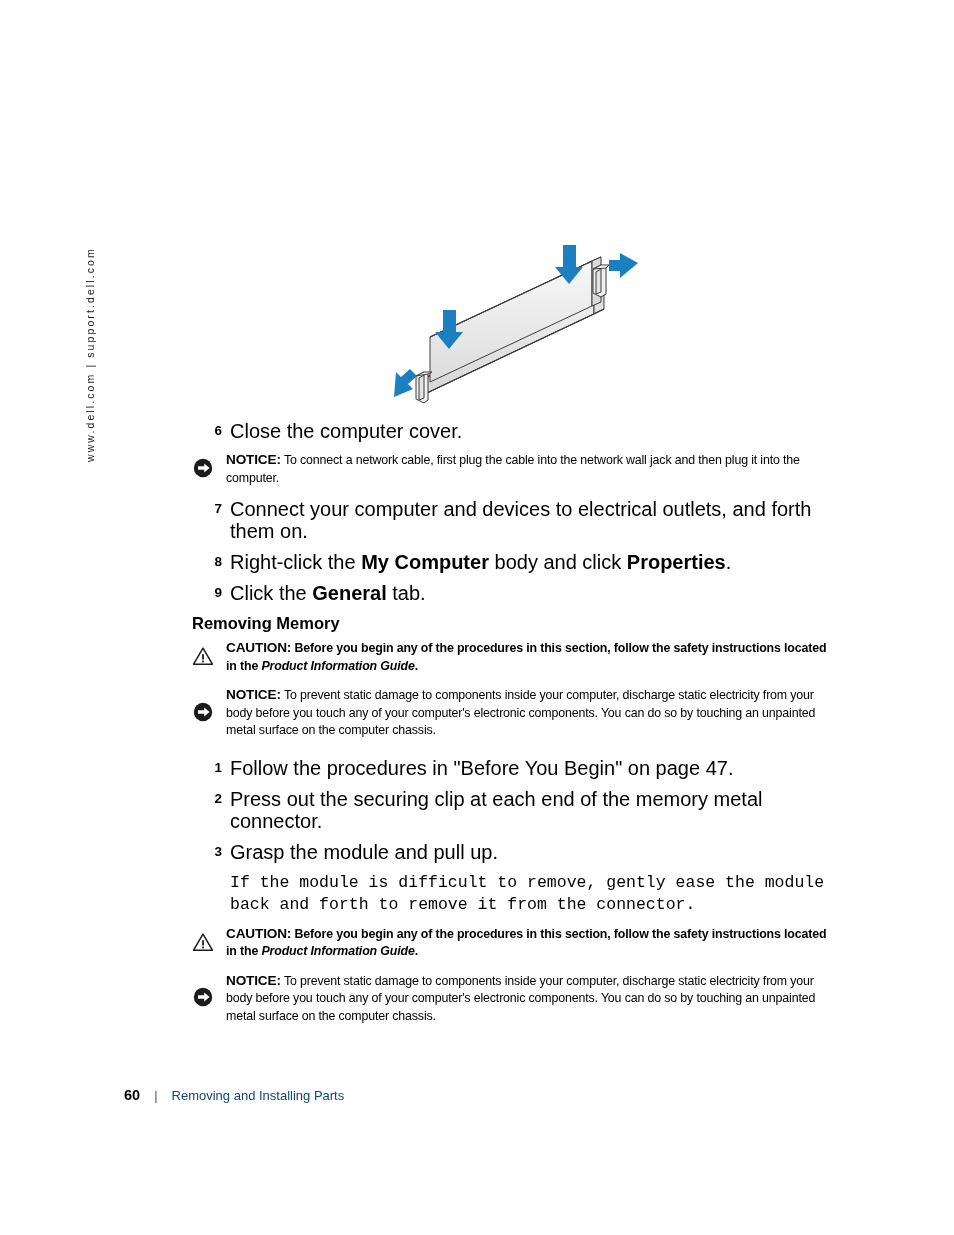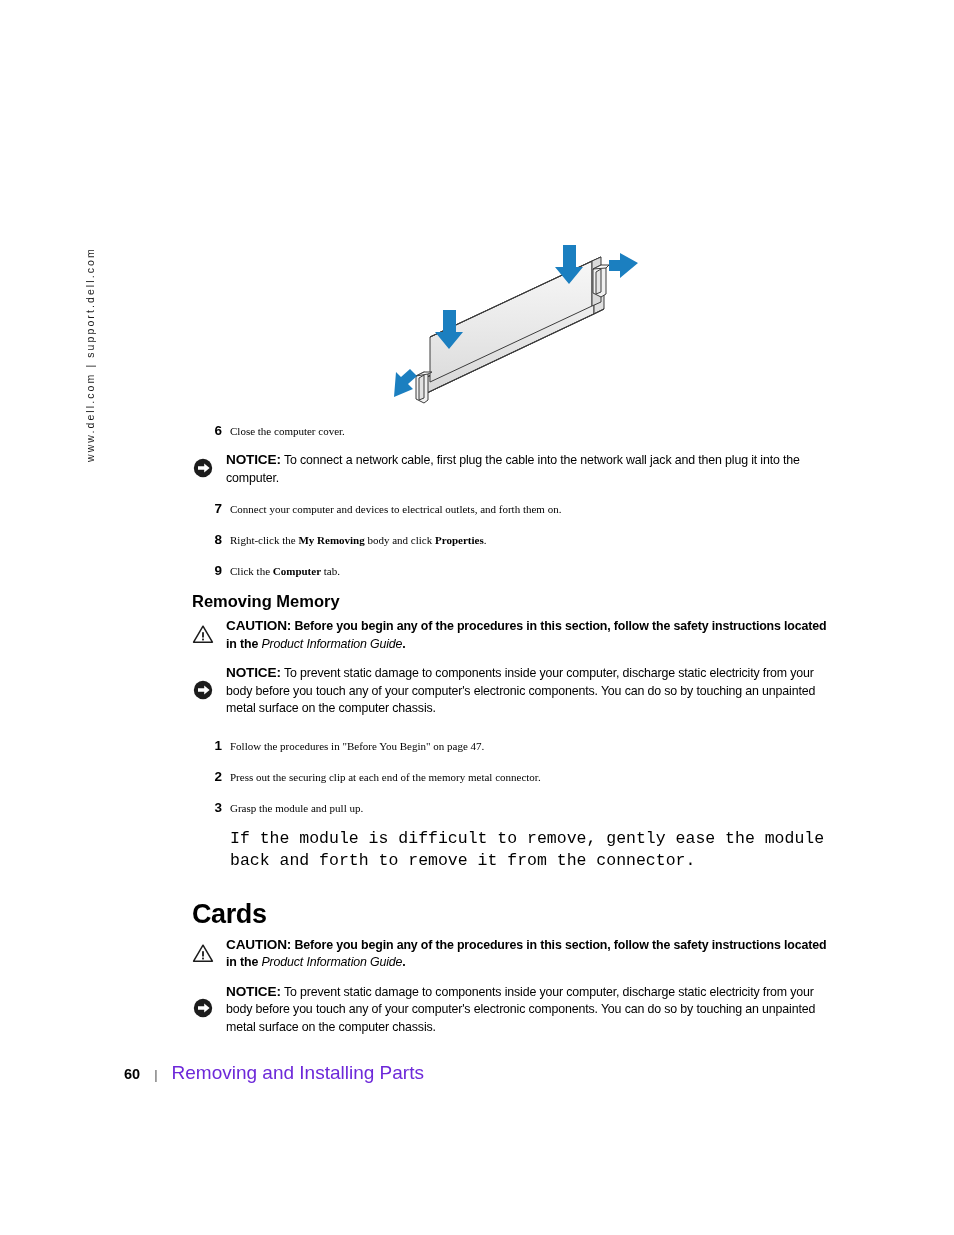--- a/index.html
+++ b/index.html
@@ -62,22 +62,22 @@
     text-align: right;
     padding-right: 8px;
     font-family: "Liberation Sans", sans-serif;
     font-weight: bold;
     font-size: 13.5px;
     line-height: 22px;
     color: #000;
   }
   .step-text {
     flex: 1 1 auto;
-    font-family: Liberation Serif, serif;
-    font-size: 11px;
+    font-family: Liberation Sans, sans-serif;
+    font-size: 20px;
     line-height: 22px;
   }
   .step-text b { font-weight: bold; }
   .step-cont {
     margin-left: 38px;
     margin-top: 2px;
     margin-bottom: 9px;
     font-family: Liberation Mono, monospace;
     font-size: 16.5px;
     line-height: 22px;
@@ -100,21 +100,21 @@
     font-size: 12.4px;
     line-height: 17.5px;
     letter-spacing: -0.15px;
   }
   .admon-label {
     font-weight: bold;
     font-size: 13.6px;
   }
   .admon-body i {
     font-style: italic;
-    font-weight: normal;
+    font-weight: bold;
   }
   .admon.notice .admon-body { font-weight: normal; }
   .admon.caution .admon-body { font-weight: bold; }
 
   
   .h3 {
     font-family: "Liberation Sans", sans-serif;
     font-weight: bold;
     font-size: 16.5px;
     line-height: 20px;
@@ -130,38 +130,38 @@
     margin-bottom: 6px;
     letter-spacing: -0.4px;
   }
 
   .spacer-sm { height: 6px; }
 
   
   .footer {
     position: absolute;
     left: 124px;
-    top: 1062px;
+    top: 1087px;
     display: flex;
     align-items: baseline;
     font-family: "Liberation Sans", sans-serif;
   }
   .footer-page {
     font-weight: bold;
     font-size: 14.5px;
     color: #000;
   }
   .footer-sep {
     margin: 0 14px;
     font-size: 13px;
     color: #555;
   }
   .footer-title {
-    font-size: 19px;
-    color: #6d28d9;
+    font-size: 13px;
+    color: #0c4a6e;
   }
 </style>
 </head>
 <body>
 
 <div class="side-url">www.dell.com | support.dell.com</div>
 
 <div class="figure">
   <svg width="260" height="195" viewBox="0 0 260 195" xmlns="http://www.w3.org/2000/svg">
     <defs>
@@ -243,26 +243,26 @@
     </div>
   </div>
 
   <div class="step">
     <div class="step-num">7</div>
     <div class="step-text">Connect your computer and devices to electrical outlets, and forth them on.</div>
   </div>
 
   <div class="step">
     <div class="step-num">8</div>
-    <div class="step-text"><span>Right-click the </span><b>My Removing</b><span> body and click </span><b>Properties</b><span>.</span></div>
+    <div class="step-text"><span>Right-click the </span><b>My Computer</b><span> body and click </span><b>Properties</b><span>.</span></div>
   </div>
 
   <div class="step">
     <div class="step-num">9</div>
-    <div class="step-text"><span>Click the </span><b>Computer</b><span> tab.</span></div>
+    <div class="step-text"><span>Click the </span><b>General</b><span> tab.</span></div>
   </div>
 
 
   <div class="h3">Removing Memory</div>
 
   <div class="admon caution">
     <div class="admon-icon">
       <svg width="24" height="20" viewBox="0 0 24 20" xmlns="http://www.w3.org/2000/svg">
         <path d="M11 2.2 L20.4 18.2 L1.6 18.2 Z" fill="none" stroke="#1c1c1c" stroke-width="1.5" stroke-linejoin="round"></path>
         <rect x="10.1" y="8.2" width="1.8" height="5.3" fill="#1c1c1c"></rect>
@@ -295,21 +295,20 @@
   <div class="step">
     <div class="step-num">2</div>
     <div class="step-text">Press out the securing clip at each end of the memory metal connector.</div>
   </div>
   <div class="step">
     <div class="step-num">3</div>
     <div class="step-text">Grasp the module and pull up.</div>
   </div>
   <div class="step-cont">If the module is difficult to remove, gently ease the module back and forth to remove it from the connector.</div>
 
-  <div class="h1">Cards</div>
 
   <div class="admon caution">
     <div class="admon-icon">
       <svg width="24" height="20" viewBox="0 0 24 20" xmlns="http://www.w3.org/2000/svg">
         <path d="M11 2.2 L20.4 18.2 L1.6 18.2 Z" fill="none" stroke="#1c1c1c" stroke-width="1.5" stroke-linejoin="round"></path>
         <rect x="10.1" y="8.2" width="1.8" height="5.3" fill="#1c1c1c"></rect>
         <rect x="10.1" y="14.6" width="1.8" height="1.8" fill="#1c1c1c"></rect>
       </svg>
     </div>
     <div class="admon-body">

